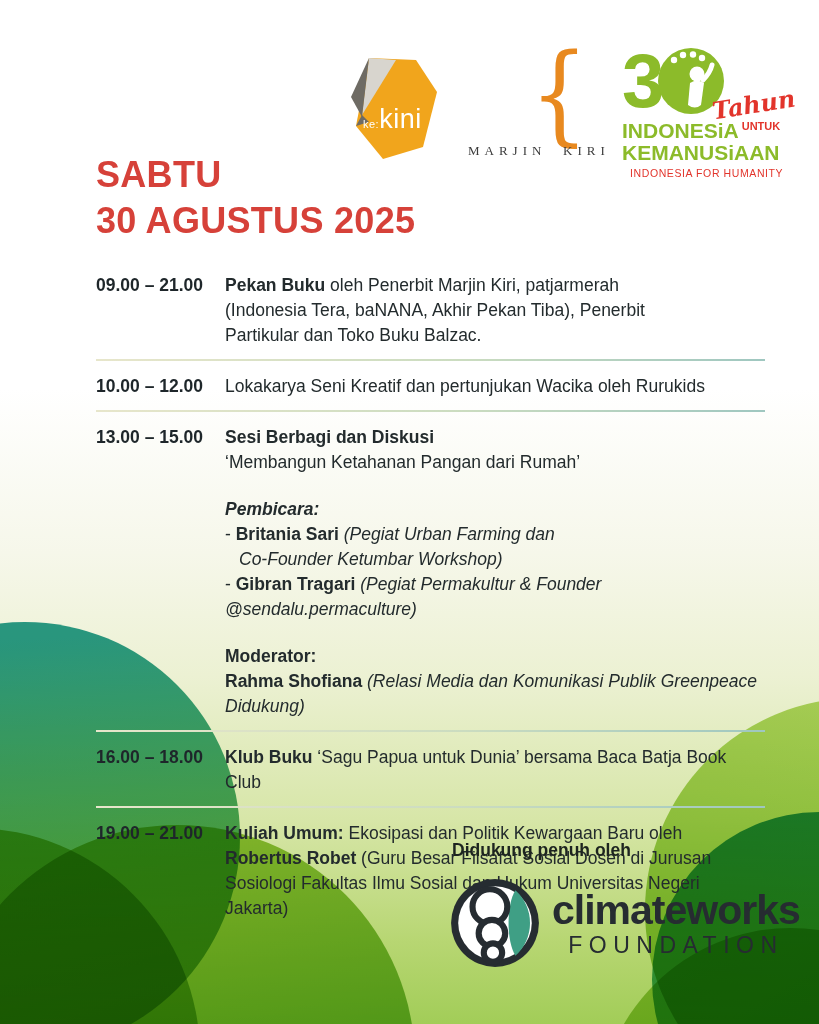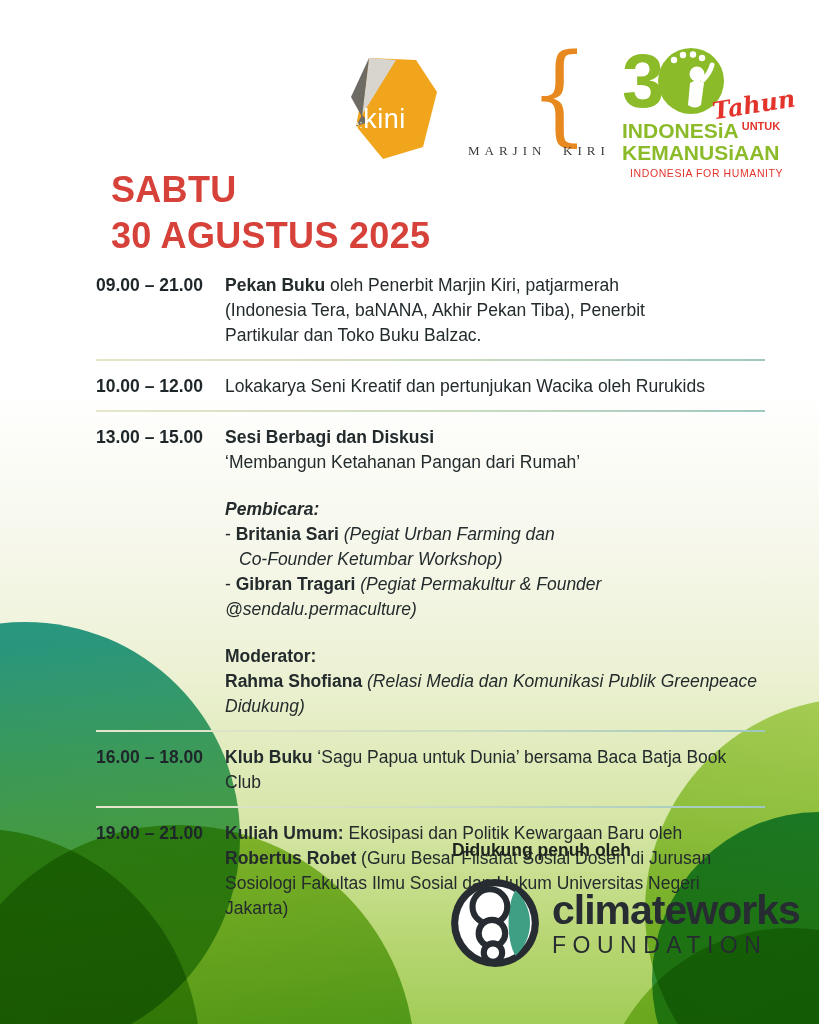--- a/index.html
+++ b/index.html
@@ -11,21 +11,21 @@
   
   .circle{position:absolute;border-radius:50%;mix-blend-mode:multiply;}
   .c1{left:-190px;top:622px;width:430px;height:430px;background:linear-gradient(175deg,#2b9d92 8%,#55ae66 55%,#8ec23f 100%);}
   .c2{left:-255px;top:828px;width:455px;height:455px;background:linear-gradient(170deg,#9dc83e,#7cbc41);}
   .c3{left:-60px;top:825px;width:475px;height:475px;background:linear-gradient(160deg,#a5cc3e,#66b24c);}
   .c4{left:645px;top:698px;width:425px;height:425px;background:linear-gradient(200deg,#bcdd70,#8ec63f);}
   .c5{left:652px;top:812px;width:335px;height:335px;background:linear-gradient(180deg,#2f9e92,#5fb95c);}
   .c6{left:598px;top:928px;width:385px;height:385px;background:linear-gradient(150deg,#aed35a,#86c43f);}
   
   .kekini{position:absolute;left:331px;top:52px;width:108px;height:108px;}
-  .kekini .wordmark{position:absolute;left:16px;top:52px;color:#ffffff;display:flex;align-items:baseline;}
+  .kekini .wordmark{position:absolute;left:32px;top:52px;color:#ffffff;display:flex;align-items:baseline;}
   .kekini .pre{font-size:11px;letter-spacing:0.5px;}
   .kekini .kin{font-size:27px;letter-spacing:0.5px;}
   .marjin{position:absolute;left:468px;top:48px;width:155px;height:112px;}
   .marjin .brace{position:absolute;left:62px;top:-8px;font-family:"DejaVu Serif",serif;font-size:92px;font-weight:300;color:#E8891F;transform:scaleY(1.18);transform-origin:top;line-height:1;}
   .marjin .wl,.marjin .wr{position:absolute;top:95px;font-family:"Liberation Serif",serif;font-size:13px;letter-spacing:5px;color:#3c3c3c;}
   .marjin .wl{left:0;}
   .marjin .wr{left:95px;}
   .anniv{position:absolute;left:622px;top:44px;width:175px;}
   .anniv .row1{position:relative;display:flex;align-items:center;height:74px;}
   .anniv .three{font-size:76px;font-weight:bold;color:#8CBB2A;line-height:70px;margin-right:-7px;}
@@ -43,21 +43,21 @@
   .desc{flex:1;}
   .block{margin-bottom:22px;}
   .block:last-child{margin-bottom:0;}
   .line.indent{padding-left:14px;}
   .b{font-weight:bold;}
   .i{font-style:italic;}
   .bi{font-weight:bold;font-style:italic;}
   .divider{height:2px;margin:11px 0 13px 0;background:linear-gradient(90deg,#E7E6CB 0%,#CBDCC0 55%,#9FC7C0 100%);}
   
   .supported{position:absolute;left:452px;top:840px;font-weight:bold;font-size:17.5px;color:#1d2420;}
-  .cw{position:absolute;left:448px;top:876px;display:flex;align-items:center;}
+  .cw{position:absolute;left:448px;top:876px;display:flex;align-items:center;text-align:center;}
   .cw-text{margin-left:10px;color:#262C31;}
   .cw-name{font-size:41px;font-weight:bold;letter-spacing:-1px;line-height:42px;}
   .cw-sub{font-size:23px;letter-spacing:6.5px;line-height:26px;margin-top:1px;}
 </style>
 </head>
 <body>
 
 <div class="poster">
 
   <div class="circle c1"></div>
@@ -102,21 +102,21 @@
       <span class="tahun">Tahun</span>
     </div>
     <div class="row2">
       <span class="g">INDONESiA</span>
       <span class="untuk">UNTUK</span>
     </div>
     <div class="g">KEMANUSiAAN</div>
     <div class="row4">INDONESIA FOR HUMANITY</div>
   </div>
 
-  <h1 class="title" style="margin:15px;">
+  <h1 class="title" style="margin:0;">
     <div>SABTU</div>
     <div>30 AGUSTUS 2025</div>
   </h1>
 
   <div class="schedule">
       <div class="row">
         <div class="time">09.00 – 21.00</div>
         <div class="desc">
           <div class="block">
             <div class="line"><span class="b">Pekan Buku </span><span>oleh Penerbit Marjin Kiri, patjarmerah</span></div>

